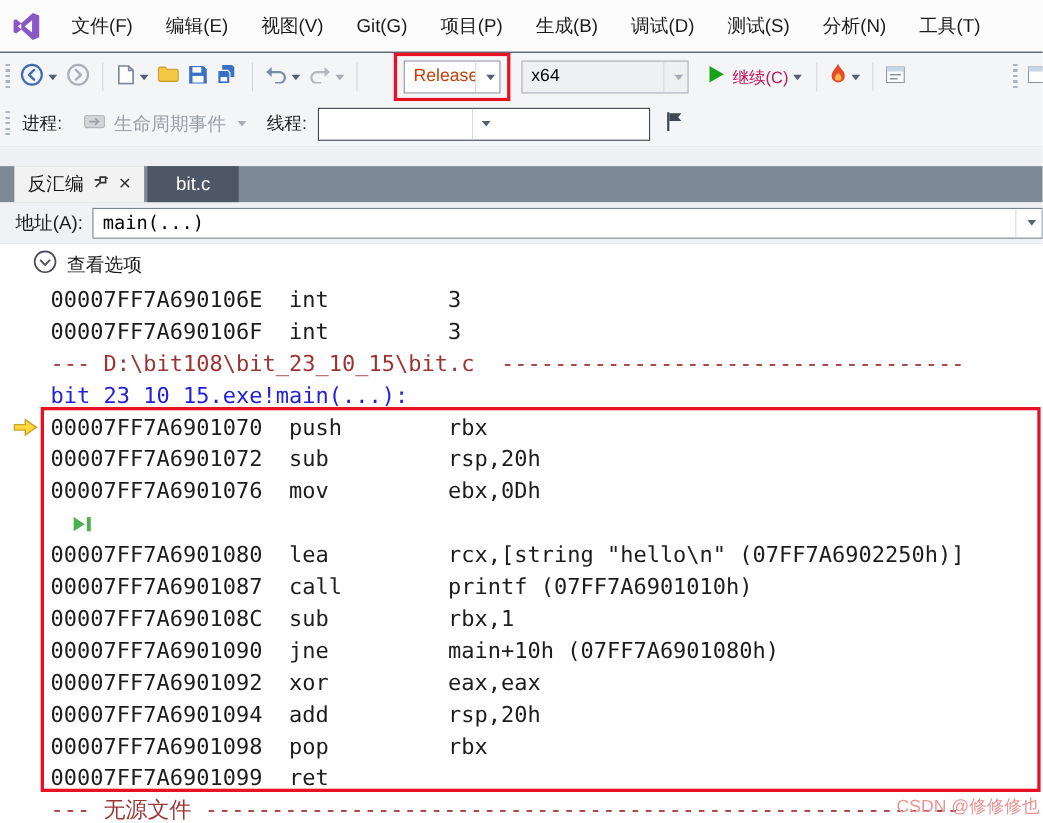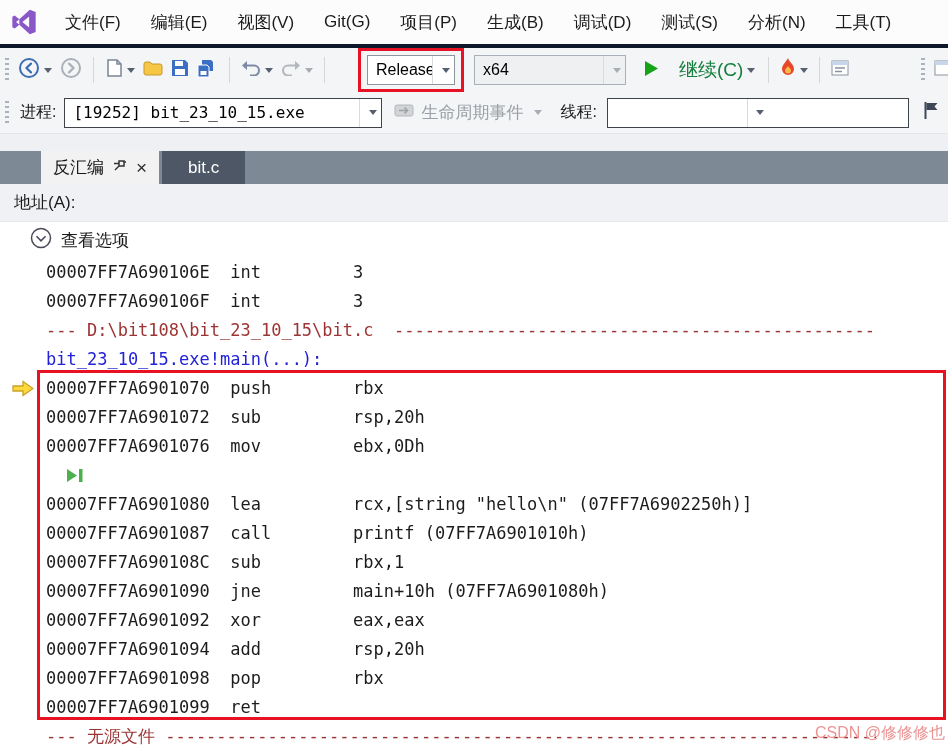--- a/index.html
+++ b/index.html
@@ -2,84 +2,84 @@
 <html><head>
 <meta charset="utf-8">
 <style>
   * { box-sizing: border-box; margin: 0; padding: 0; }
   html,body { width: 948px; height: 748px; overflow: hidden; }
   body { font-family: "Liberation Sans", sans-serif; background: #fff; }
   #app { position: relative; width: 948px; height: 748px; overflow: hidden; background: #fff; }
 
   
   .menubar { position: absolute; top:0; left:0; width:948px; height:48px; background:#fcfcfd;
-             border-bottom:4px solid #0f172a; display:flex; align-items:center; padding-left:10px; }
+             border-bottom:1px solid #0f172a; display:flex; align-items:center; padding-left:10px; }
   .vs-logo { width:28px; height:28px; margin-right:12px; flex:0 0 auto; }
   .menu-item { font-size:17px; color:#1b1b1b; padding:5px 15px; white-space:nowrap; }
 
   
   .toolbar { position:absolute; left:0; width:948px; background:#f4f5f7; display:flex; align-items:center; }
   #toolbar-main { top:48px; height:44px; }
   #toolbar-debug { top:92px; height:42px; border-bottom:1px solid #e4e6ea; }
   .grip { width:4px; height:24px; margin:0 5px; flex:0 0 auto;
           background-image:repeating-linear-gradient(to bottom,#a9b2bd 0 2px,transparent 2px 5px); }
   .sep { width:1px; height:26px; background:#d4d8dd; margin:0 7px; flex:0 0 auto; }
   .tbtn { display:flex; align-items:center; padding:3px 4px; border-radius:2px; flex:0 0 auto; }
   .caret { width:0; height:0; border-left:4px solid transparent; border-right:4px solid transparent;
            border-top:5px solid #566070; margin-left:4px; }
   .caret.gray { border-top-color:#a8adb5; }
 
   .combo { display:flex; align-items:center; background:#fff; border:1px solid #8f959d; height:30px;
-           font-size:16px; color:#000000; flex:0 0 auto; }
+           font-size:16px; color:#c2410c; flex:0 0 auto; }
   .combo .combo-text { padding:0 8px; flex:1; white-space:nowrap; overflow:hidden; }
   .combo .combo-btn { width:22px; height:100%; display:flex; align-items:center; justify-content:center;
                       border-left:1px solid #d7dade; }
   .combo.disabled { background:#eef0f2; color:#000000; border-color:#a9b0b7; }
   .combo.dark { border:1.5px solid #3f444b; }
   .mono { font-family:"DejaVu Sans Mono", monospace; }
 
   .red-outline { border:3px solid #e81224; padding:4px 6px; margin-left:26px; flex:0 0 auto; }
   #release-combo { width:88px; }
   #platform-combo { width:152px; margin-left:10px; }
 
   .continue-group { display:flex; align-items:center; margin-left:12px; padding:3px 6px; flex:0 0 auto; }
-  .continue-label { font-size:19px; color:#15803d; margin-left:20px; }
+  .continue-label { font-size:15px; color:#be185d; margin-left:7px; }
 
   .bar-label { font-size:16px; color:#1b1b1b; margin:0 8px 0 6px; white-space:nowrap; flex:0 0 auto; }
   #process-combo { width:318px; }
   #thread-combo { width:302px; margin-left:2px;flex-direction:column; }
   .lifecycle { display:flex; align-items:center; margin-left:12px; color:#9aa0a6; font-size:17px; gap:7px; flex:0 0 auto; }
   .flag-btn { margin-left:10px; flex:0 0 auto; }
 
   
   .gap-band { position:absolute; top:134px; left:0; width:948px; height:17px; background:#eef0f3; }
   .tabstrip { position:absolute; top:151px; left:0; width:948px; height:33px; background:#7d8a96;
               display:flex; align-items:stretch; padding-left:13px; }
-  .tab { display:flex; align-items:center; font-size:17px; white-space:nowrap;margin-left:28px; }
+  .tab { display:flex; align-items:center; font-size:17px; white-space:nowrap; }
   .tab.active { background:#f2f2f2; color:#151515; padding:0 12px; gap:9px; }
   .tab.inactive { background:#4d5766; color:#ffffff; padding:0 26px; margin-left:3px; }
   .tab-close { font-size:19px; line-height:1; color:#2f2f2f; }
 
   
   .addressbar { position:absolute; top:184px; left:0; width:948px; height:38px; background:#f0f1f4;
                 display:flex; align-items:center; padding-left:14px; border-bottom:1px solid #e6e8eb; }
   .addr-label { font-size:17px; color:#1b1b1b; margin-right:9px; white-space:nowrap; }
   .addr-input { flex:1; height:28px; background:#fff; border:1px solid #7d838c; display:flex;
                 align-items:center; padding-left:8px; font-size:17px; }
   .addr-input .addr-btn { margin-left:auto; width:24px; height:100%; display:flex; align-items:center;
                           justify-content:center; border-left:1px solid #d7dade; }
 
   
   .viewopts { position:absolute; top:222px; left:0; width:948px; height:36px; background:#fff;
               display:flex; align-items:center; padding-left:30px; gap:9px; }
   .viewopts-label { font-size:17px; color:#1b1b1b; }
 
   
   .content { position:absolute; top:258px; left:0; width:876px; height:490px; background:#fff;
-             font-family:"DejaVu Sans Mono", monospace; font-size:17px; color:#1c1c1c; overflow:hidden; }
+             font-family:"DejaVu Sans Mono", monospace; font-size:20px; color:#1c1c1c; overflow:hidden; }
   .asm-line { height:29px; line-height:29px; padding-left:46px; white-space:pre; position:relative; overflow:hidden; }
   .asm-line.path { color:#9c3434; }
   .asm-line.symbol { color:#2222d8; }
   .ip-arrow { position:absolute; left:12px; top:6px; line-height:0; }
   .step-marker { display:inline-block; margin-left:20px; vertical-align:-2px; line-height:0; }
 
   .annotation-box { position:absolute; border:3px solid #e81224; pointer-events:none; }
   #asm-annotation { left:37px; top:370px; width:909px; height:350px; }
 
   .watermark { position:absolute; right:3px; top:723px; font-size:16px; color:#ec9393; white-space:nowrap; }
@@ -249,26 +249,20 @@
             <rect x="1" y="2" width="18" height="4" fill="#c8d6ea"></rect>
           </svg>
       </span>
     </div>
   </div>
 
   <div class="toolbar" id="toolbar-debug">
     <div class="grip"></div>
 
     <span class="bar-label">进程:</span>
-    <div class="combo dark" id="process-combo">
-      <span class="combo-text mono">[19252] bit_23_10_15.exe</span>
-      <span class="combo-btn">
-          <span class="caret"></span>
-        </span>
-    </div>
 
     <div class="lifecycle">
       <span>
         <svg width="20" height="17" viewBox="0 0 20 17">
             <rect x="1" y="3" width="18" height="11" rx="2" fill="#d2d4d7" stroke="#b4b7bb"></rect>
             <path d="M5 8.5 h8 M10.5 5.5 l3 3 -3 3" stroke="#9fa3a8" fill="none" stroke-width="1.6"></path>
           </svg>
       </span>
       <span>生命周期事件</span>
       <span class="caret gray"></span>
@@ -305,20 +299,26 @@
       </span>
       <span class="tab-close">×</span>
     </div>
     <div class="tab inactive">
       <span>bit.c</span>
     </div>
   </div>
 
   <div class="addressbar">
     <span class="addr-label">地址(A):</span>
+    <div class="addr-input mono">
+      <span>main(...)</span>
+      <span class="addr-btn">
+          <span class="caret"></span>
+        </span>
+    </div>
   </div>
 
   <div class="viewopts">
     <span>
       <svg width="22" height="22" viewBox="0 0 22 22">
           <circle cx="11" cy="11" r="9.5" fill="none" stroke="#4a4a5a" stroke-width="1.5"></circle>
           <path d="M6.5 9.2 L11 13.8 L15.5 9.2" fill="none" stroke="#4a4a5a" stroke-width="1.6"></path>
         </svg>
     </span>
     <span class="viewopts-label">查看选项</span>

